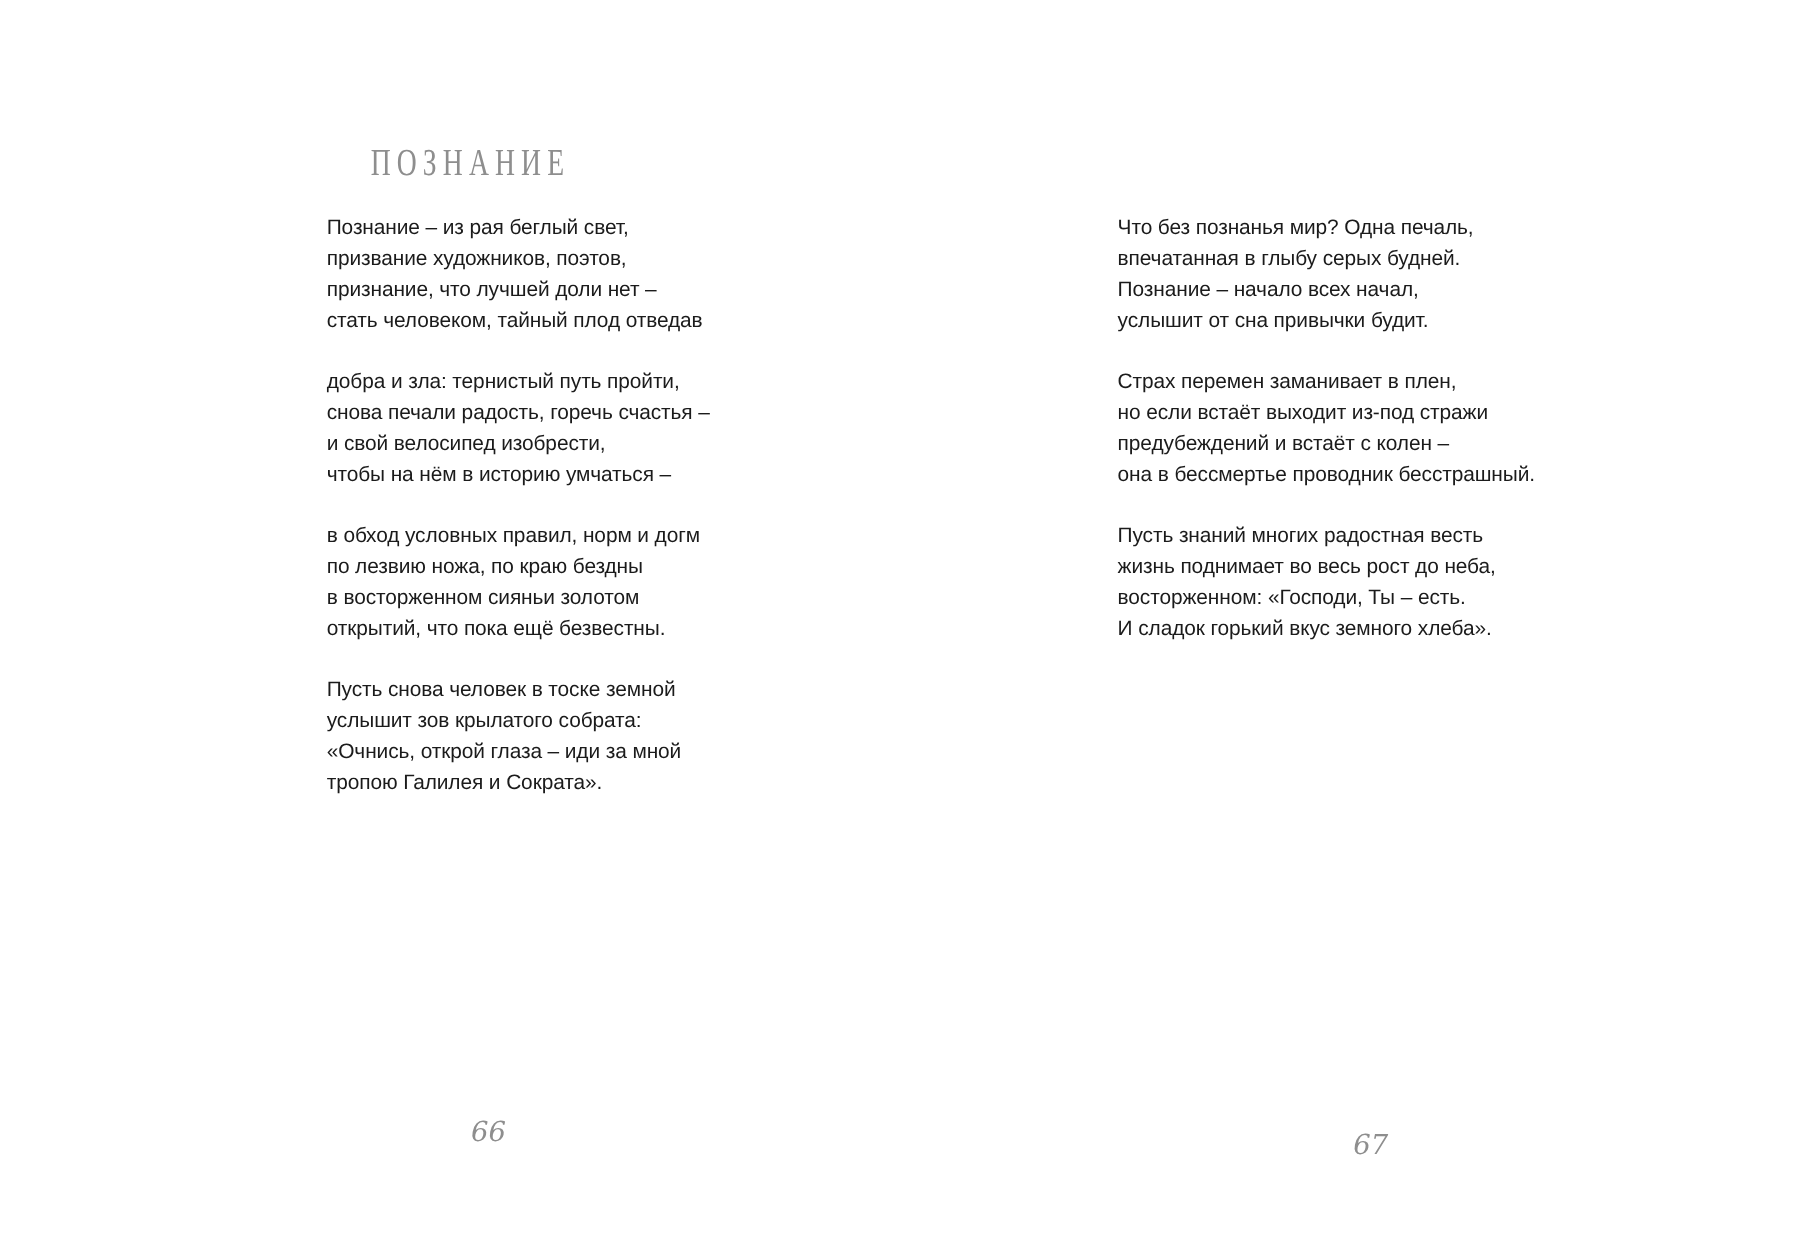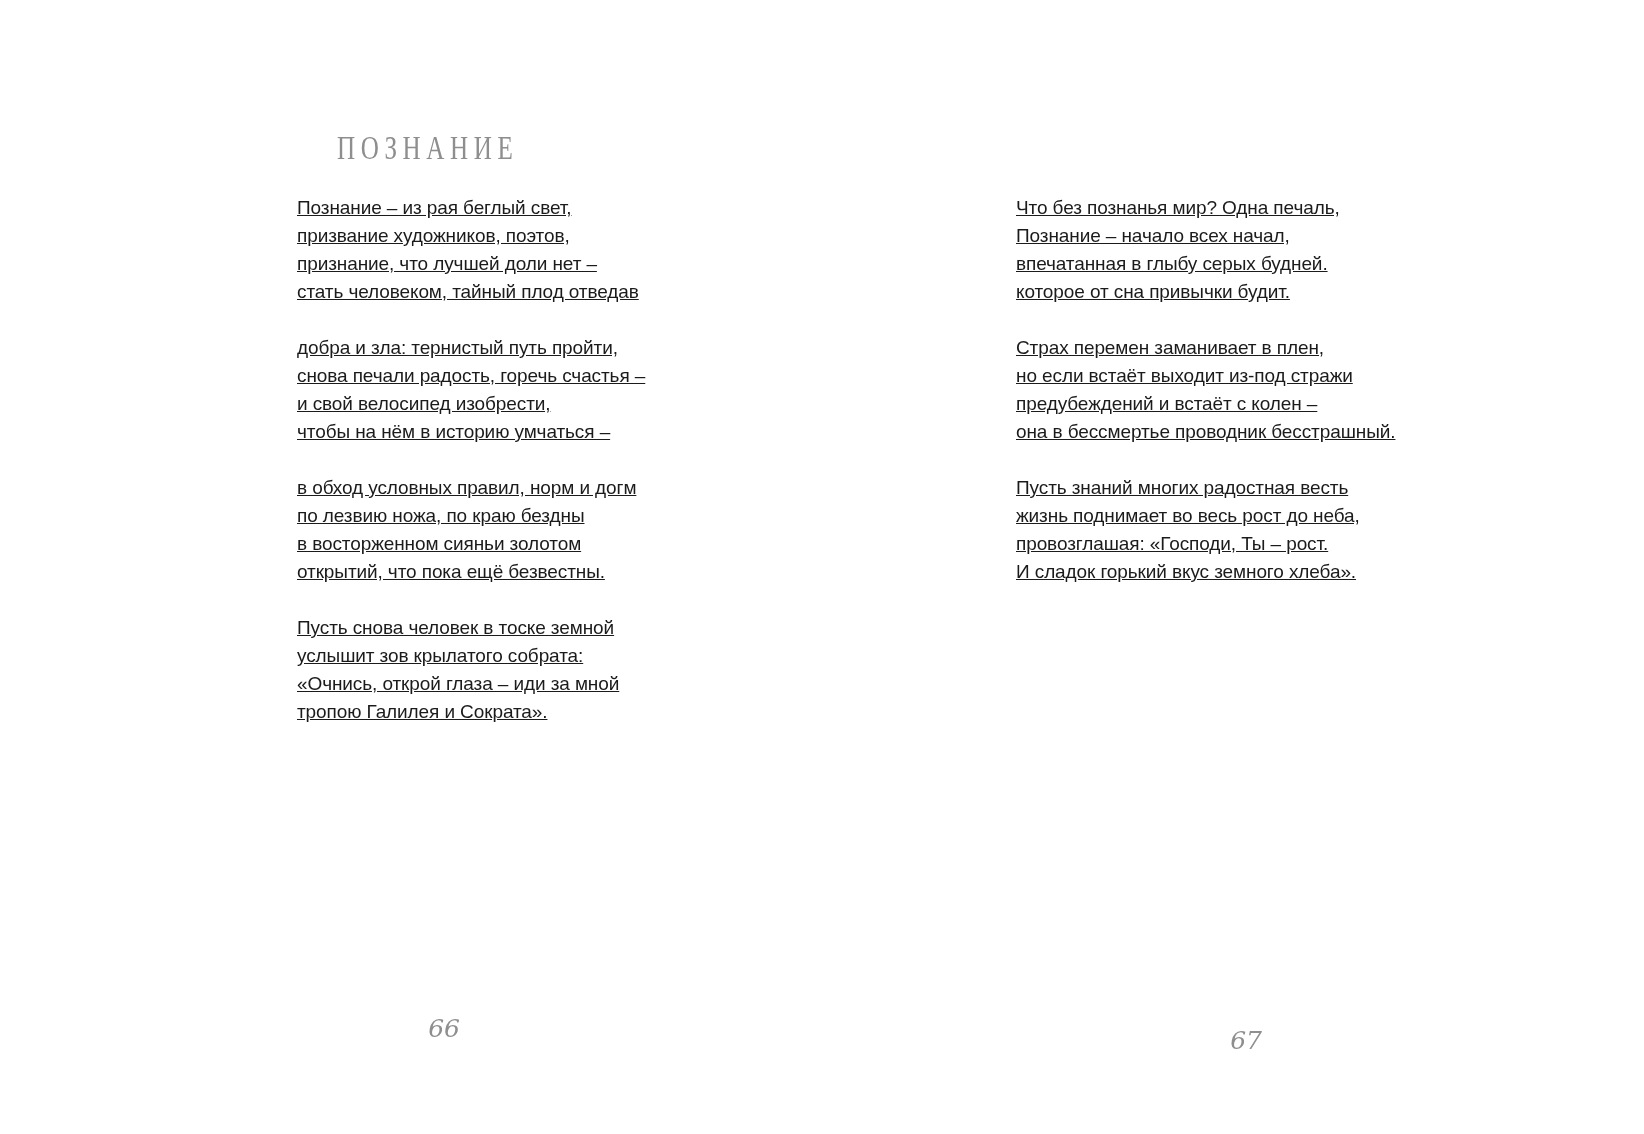--- a/index.html
+++ b/index.html
@@ -33,21 +33,21 @@
     top: 194px;
     color: #1b1b1b;
     font-size: 19px;
     line-height: 28px;
     letter-spacing: -0.1px;
     white-space: nowrap;
   }
   #poem-left  { left: 297px; }
   #poem-right { left: 1016px; }
   .stanza { margin: 0 0 28px 0; }
-  .poem-line { height: 28px; text-decoration: underline; }
+  .poem-line { height: 28px; }
   .page-number {
     position: absolute;
     top: 1014px;
     width: 80px;
     text-align: right;
     font-family: "DejaVu Serif", serif;
     font-style: italic;
     font-size: 25px;
     color: #8e8e8e;
   }
@@ -84,34 +84,34 @@
         <div class="poem-line">Пусть снова человек в тоске земной</div>
         <div class="poem-line">услышит зов крылатого собрата:</div>
         <div class="poem-line">«Очнись, открой глаза – иди за мной</div>
         <div class="poem-line">тропою Галилея и Сократа».</div>
       </div>
     </div>
 
   <div id="poem-right" class="poem-column">
       <div class="stanza">
         <div class="poem-line">Что без познанья мир? Одна печаль,</div>
+        <div class="poem-line">впечатанная в глыбу серых будней.</div>
         <div class="poem-line">Познание – начало всех начал,</div>
-        <div class="poem-line">впечатанная в глыбу серых будней.</div>
-        <div class="poem-line">которое от сна привычки будит.</div>
+        <div class="poem-line">услышит от сна привычки будит.</div>
       </div>
       <div class="stanza">
         <div class="poem-line">Страх перемен заманивает в плен,</div>
         <div class="poem-line">но если встаёт выходит из-под стражи</div>
         <div class="poem-line">предубеждений и встаёт с колен –</div>
         <div class="poem-line">она в бессмертье проводник бесстрашный.</div>
       </div>
       <div class="stanza">
         <div class="poem-line">Пусть знаний многих радостная весть</div>
         <div class="poem-line">жизнь поднимает во весь рост до неба,</div>
-        <div class="poem-line">провозглашая: «Господи, Ты – рост.</div>
+        <div class="poem-line">восторженном: «Господи, Ты – есть.</div>
         <div class="poem-line">И сладок горький вкус земного хлеба».</div>
       </div>
     </div>
 
   <div id="page-number-left" class="page-number">66</div>
 
   <div id="page-number-right" class="page-number">67</div>
 
 </div>
 

